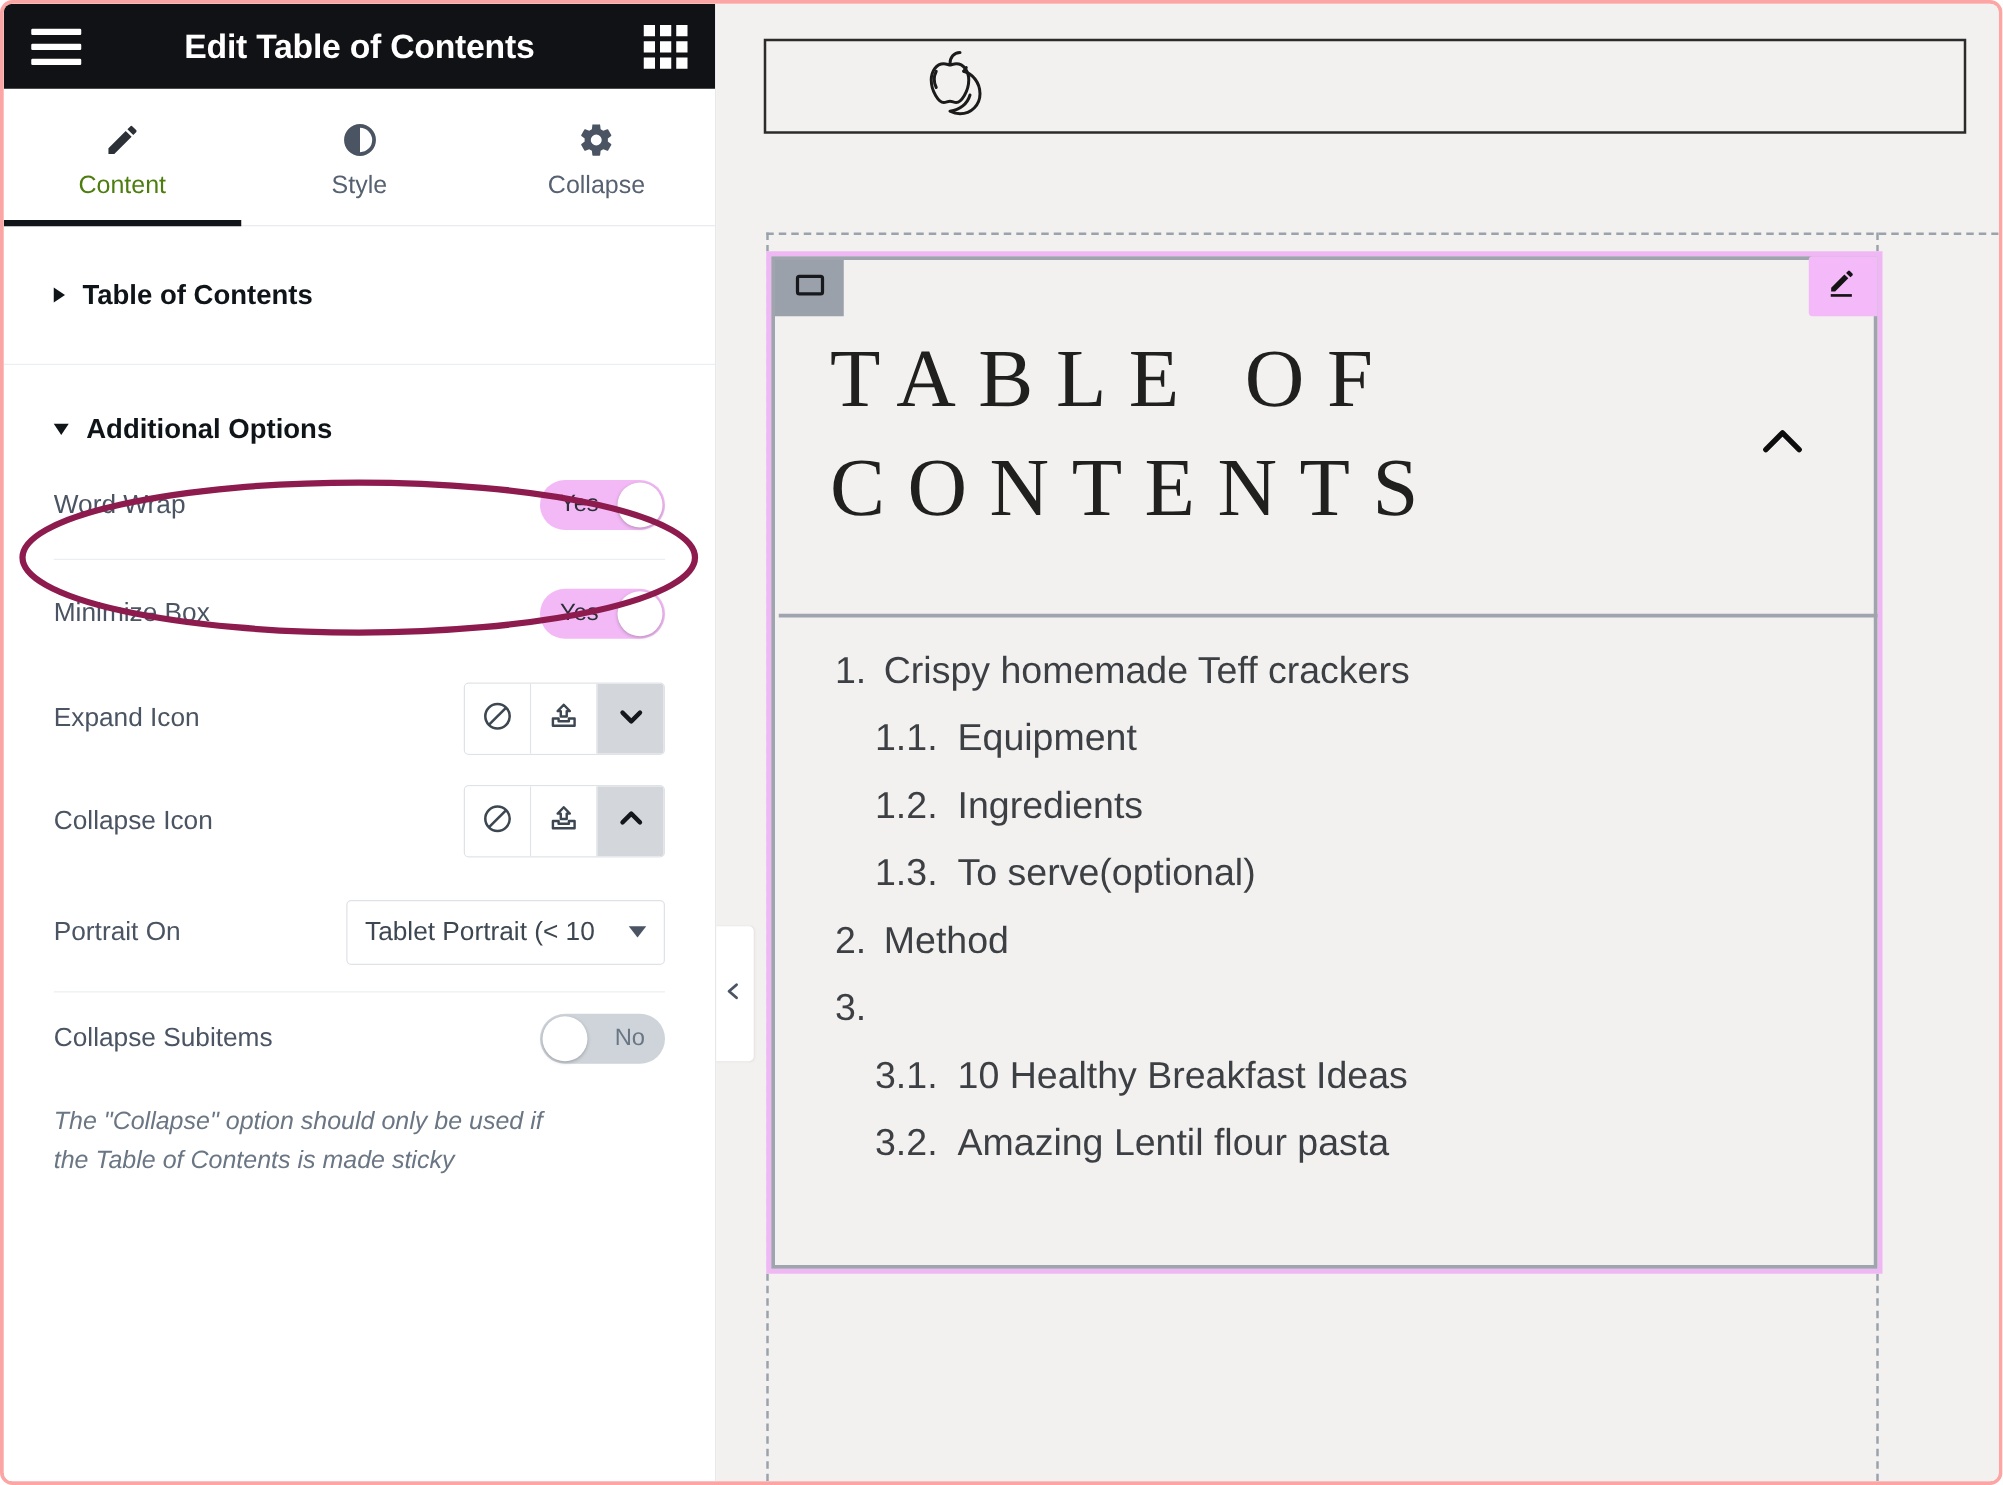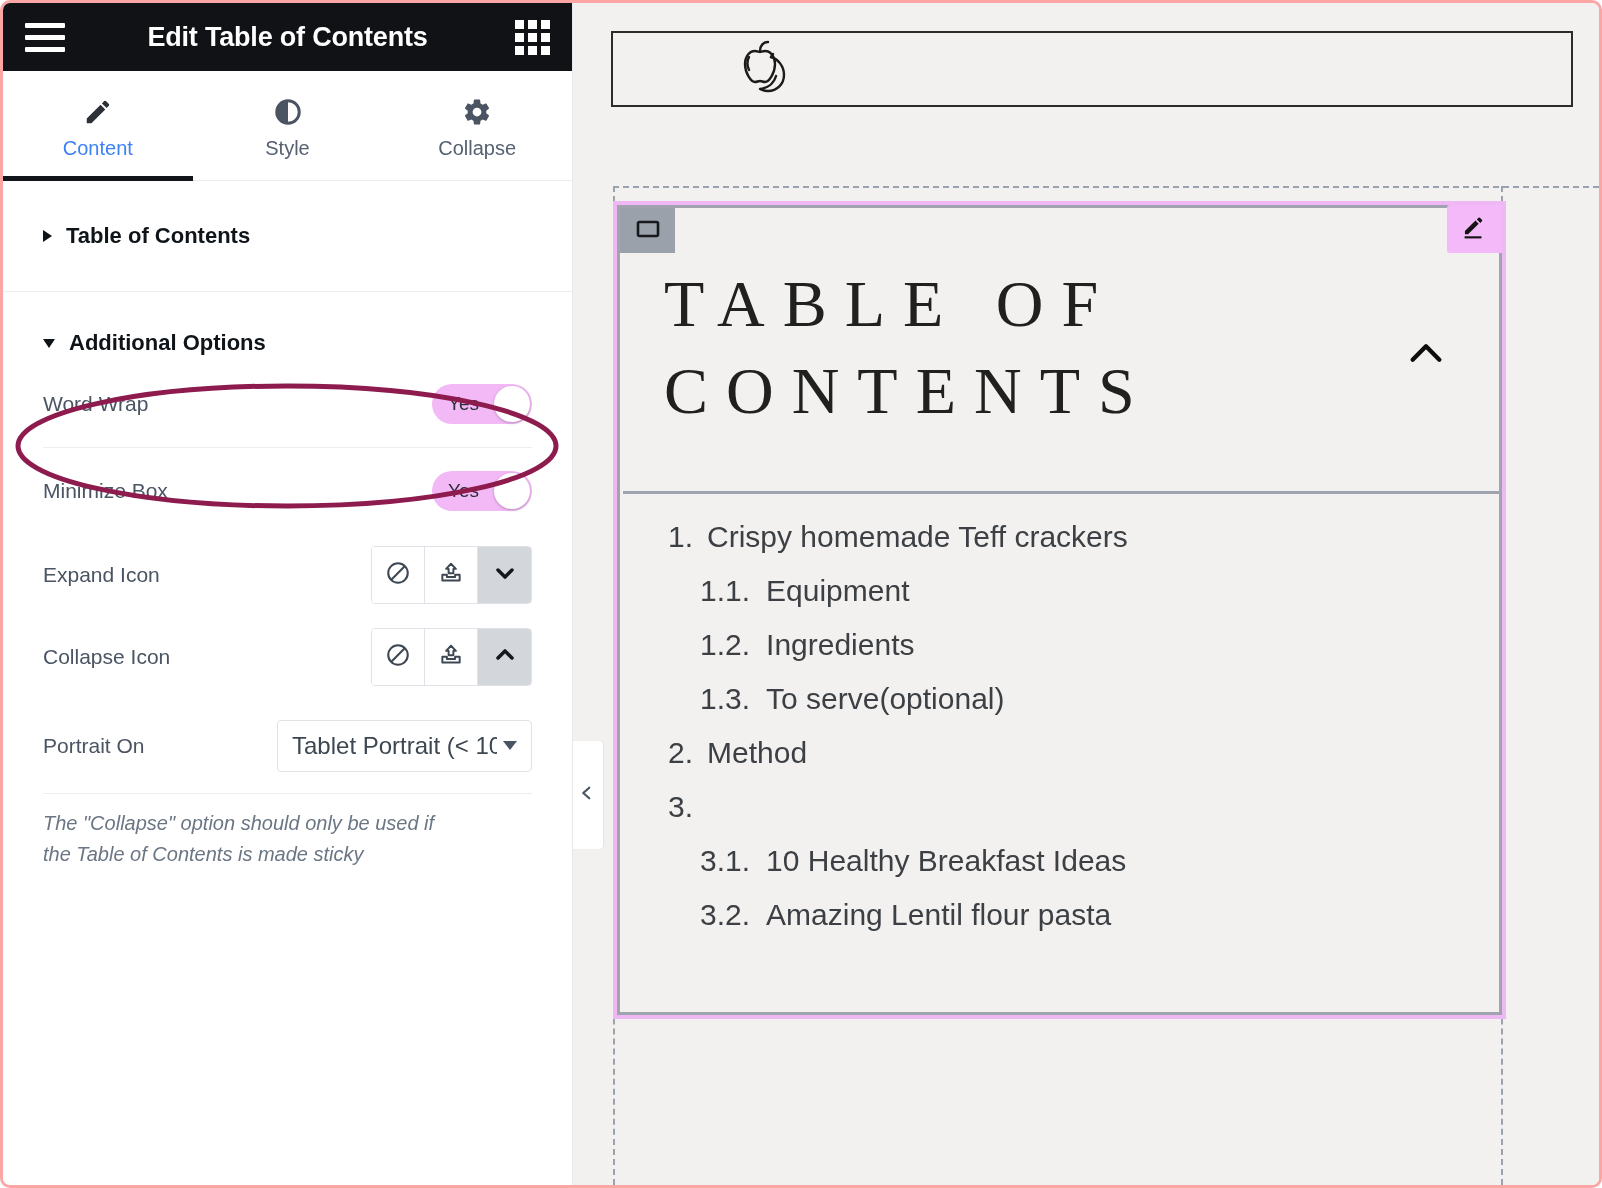--- a/index.html
+++ b/index.html
@@ -45,21 +45,21 @@
   }
   .grid-icon i { display:block; background:#fff; }
 
   .tabs { display:flex; height:110px; border-bottom:1px solid #e9ebee; background:#fff; }
   .tab {
     flex:1; display:flex; flex-direction:column; align-items:center;
     justify-content:center; gap:10px; cursor:pointer; position:relative;
     padding-top:6px;
   }
   .tab .tlabel { font-size:20px; color:#566171; }
-  .tab.active .tlabel { color:#3b82f6; }
+  .tab.active .tlabel { color:#4d7c0f; }
   .tab.active::after {
     content:""; position:absolute; left:0; right:0; bottom:-1px;
     height:5px; background:#111418;
   }
   .tab svg { display:block; }
 
   .section {
     padding: 28px 40px 28px 40px;
     border-bottom: 1px solid #eceff1;
   }
@@ -105,21 +105,21 @@
   }
   .icon-choice .ch:last-child { border-right:none; }
   .icon-choice .ch.selected { background:#d3d7dc; }
 
   .select-box {
     width:255px; height:52px; border:1px solid #dfe3e8; border-radius:4px;
     background:#fff; display:flex; align-items:center; padding:0 14px;
     cursor:pointer; flex:none; overflow:hidden;
   }
   .select-box .sval {
-    font-size:24px; color:#3d4752; white-space:nowrap;
+    font-size:21px; color:#3d4752; white-space:nowrap;
     overflow:hidden; flex:1;
   }
   .sel-caret { width:0;height:0;border-top:9px solid #4a5462;border-left:7px solid transparent;border-right:7px solid transparent; margin-left:6px; flex:none;}
 
   .note {
     font-size:20px; color:#6b7684; font-style:italic;
     line-height:1.55; padding: 14px 40px 0 40px; max-width: 500px;
   }
 
   
@@ -358,20 +358,27 @@
 
       <div class="row divider" style="min-height:96px;">
         <span class="row-label">Portrait On</span>
         <div class="select-box">
           <span class="sval">Tablet Portrait (&lt; 10</span>
           <span class="sel-caret"></span>
         </div>
       </div>
 
 
+      <div class="row" style="min-height:74px;">
+        <span class="row-label">Collapse Subitems</span>
+        <div class="toggle off">
+          <span class="tval">No</span>
+          <span class="knob"></span>
+        </div>
+      </div>
     </div>
 
     <div class="note">The "Collapse" option should only be used if the Table of Contents is made sticky</div>
 
     <svg id="annot" viewBox="0 0 552 130">
       <ellipse cx="276" cy="65" rx="269" ry="60" fill="none" stroke="#8d1b4e" stroke-width="5"></ellipse>
     </svg>
   </div>
 
   <div id="preview">

